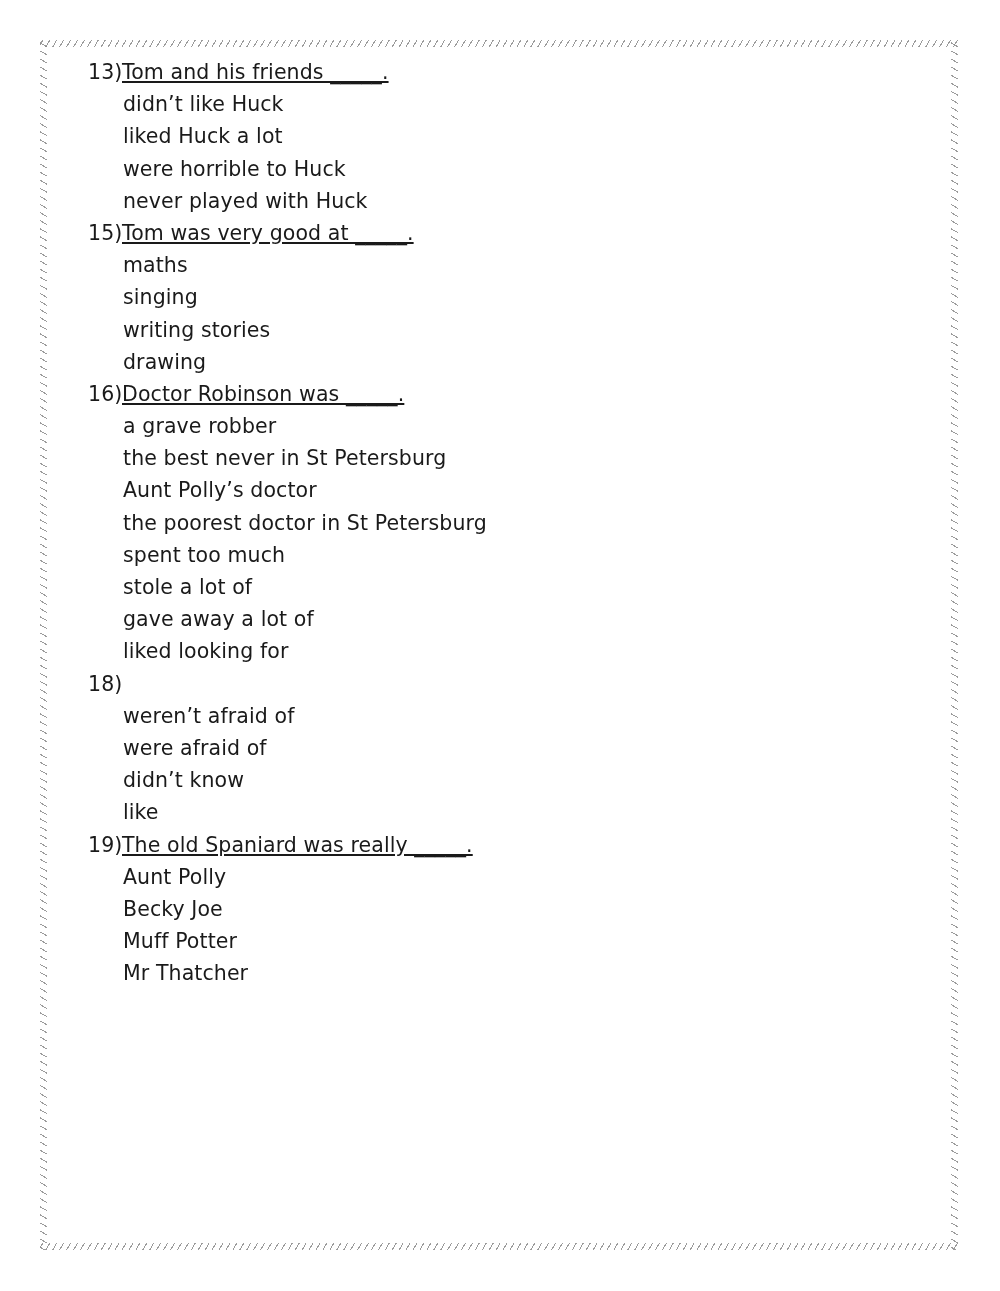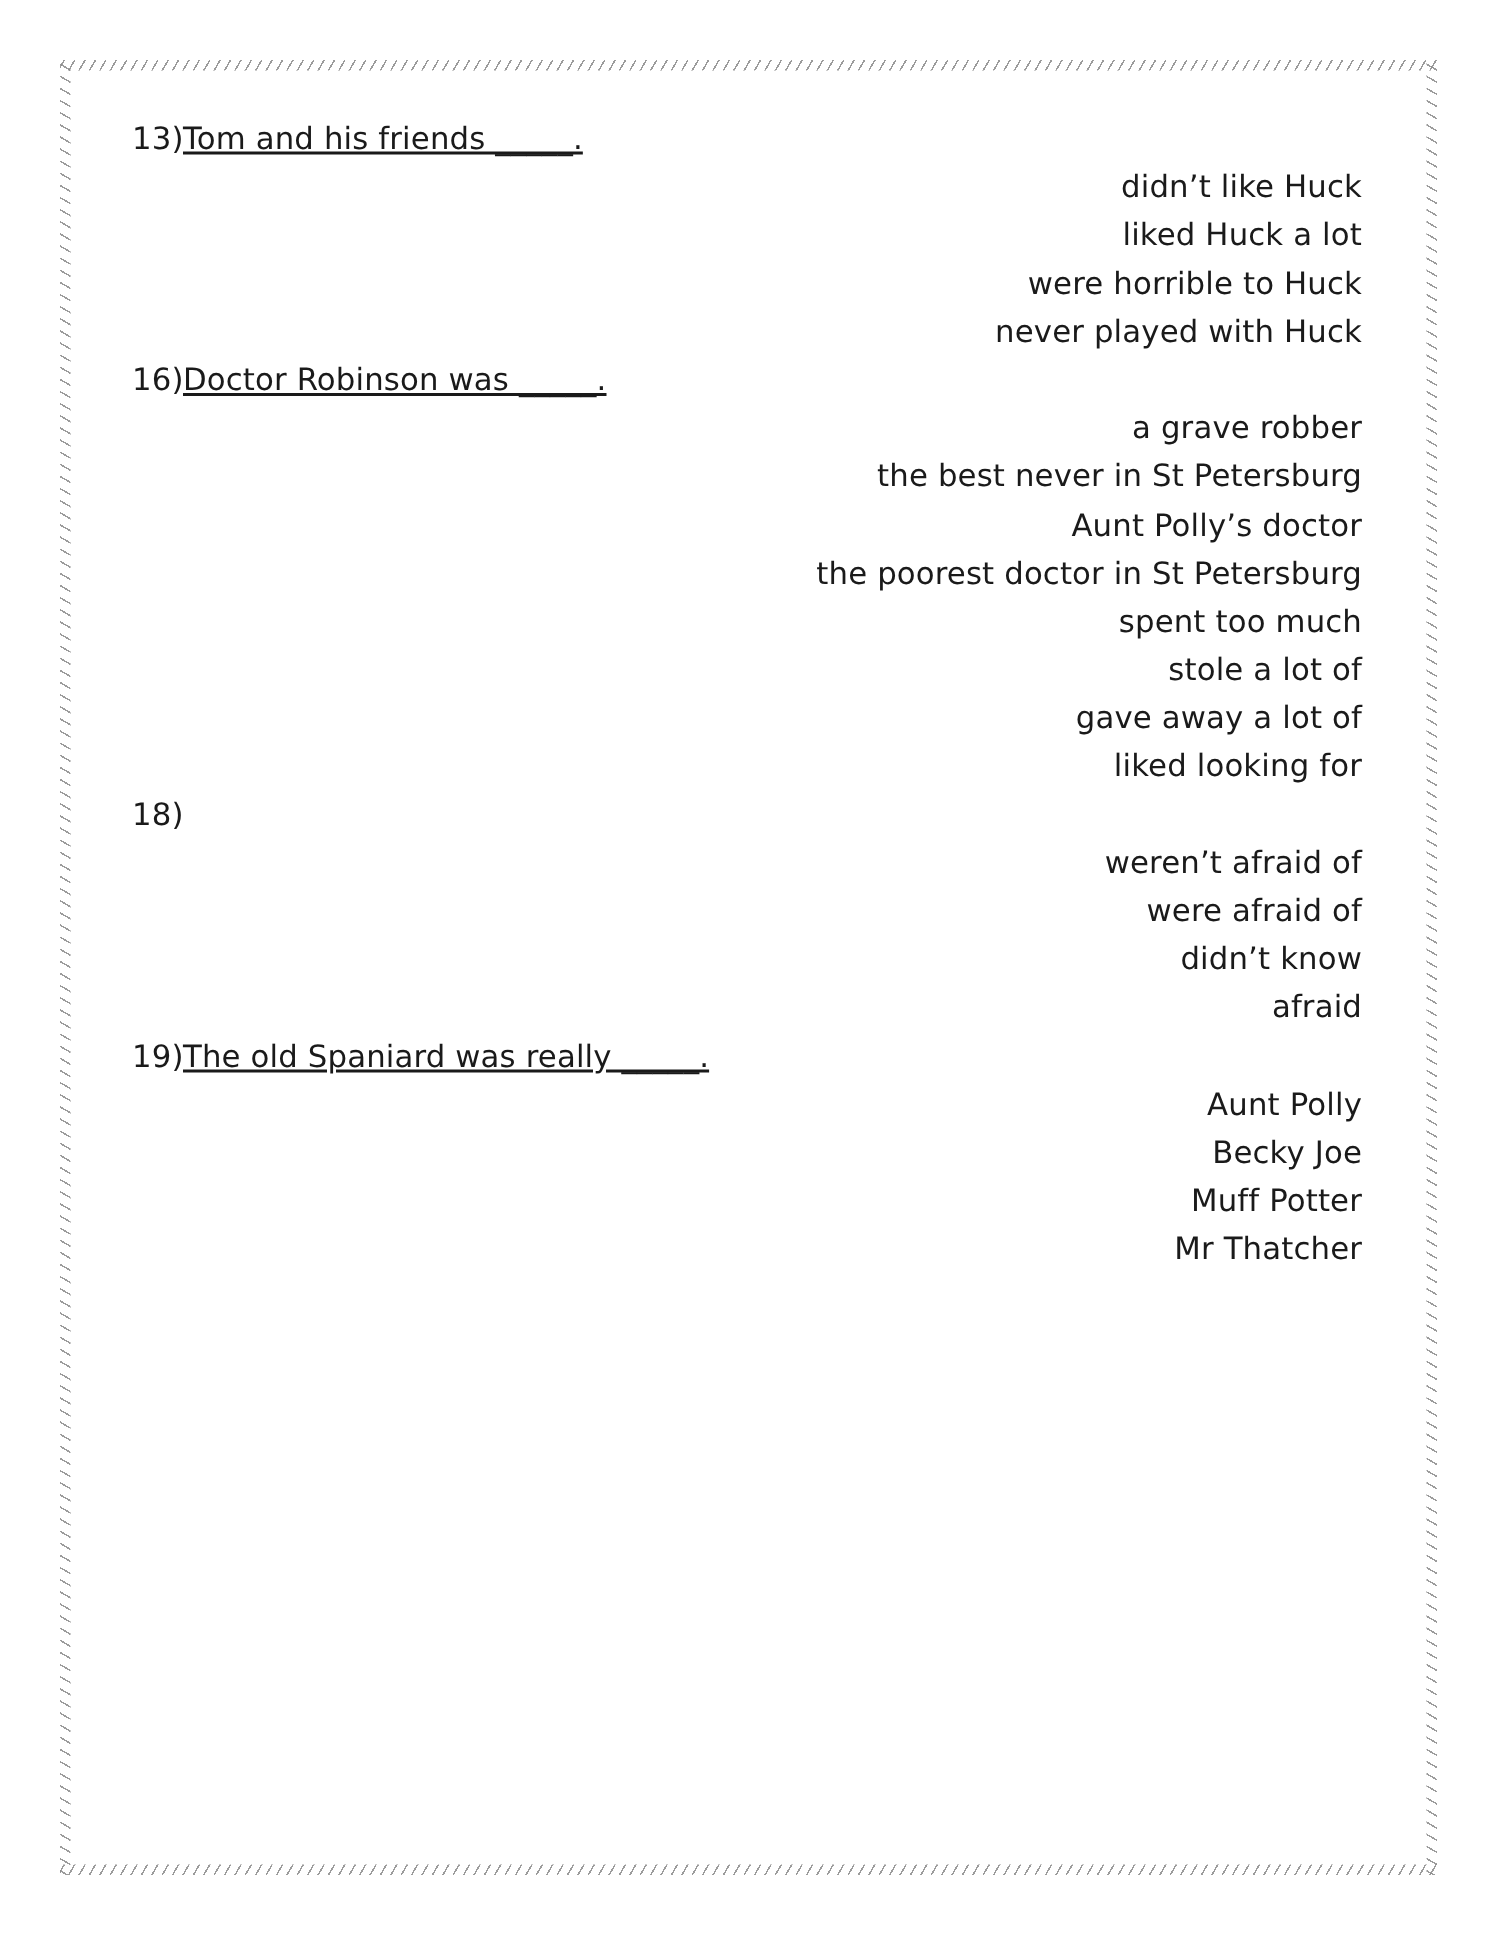--- a/index.html
+++ b/index.html
@@ -49,23 +49,22 @@
           #8a8a8a 2px, #8a8a8a 3px,
           transparent 3px, transparent 7px);
       opacity: 0.85;
     }
     .border-left { left: 0; }
     .border-right { right: 0; }
 
     .quiz {
       position: absolute;
       left: 88px;
-      top: 76px;
+      top: 56px;
       width: 820px;
-      text-align: right;
     }
     .question {
       margin: 0;
       padding: 0;
     }
     .line {
       height: 32.2px;
       line-height: 32.2px;
       font-size: 20.5px;
       white-space: nowrap;
@@ -103,20 +102,30 @@
       <span class="q-num">13)</span>
       <span class="q-text">Tom and his friends _____.</span>
     </div>
     <div class="line option">didn’t like Huck</div>
     <div class="line option">liked Huck a lot</div>
     <div class="line option">were horrible to Huck</div>
     <div class="line option">never played with Huck</div>
   </div>
 
 
+  <div class="question">
+    <div class="line q-line">
+      <span class="q-num">15)</span>
+      <span class="q-text">Tom was very good at _____.</span>
+    </div>
+    <div class="line option">maths</div>
+    <div class="line option">singing</div>
+    <div class="line option">writing stories</div>
+    <div class="line option">drawing</div>
+  </div>
 
   <div class="question">
     <div class="line q-line">
       <span class="q-num">16)</span>
       <span class="q-text">Doctor Robinson was _____.</span>
     </div>
     <div class="line option">a grave robber</div>
     <div class="line option">the best never in St Petersburg</div>
     <div class="line option">Aunt Polly’s doctor</div>
     <div class="line option">the poorest doctor in St Petersburg</div>
@@ -129,21 +138,21 @@
     <div class="line option">liked looking for</div>
   </div>
 
   <div class="question">
     <div class="line q-line">
       <span class="q-num">18)</span>
     </div>
     <div class="line option">weren’t afraid of</div>
     <div class="line option">were afraid of</div>
     <div class="line option">didn’t know</div>
-    <div class="line option">afraid</div>
+    <div class="line option">like</div>
   </div>
 
   <div class="question">
     <div class="line q-line">
       <span class="q-num">19)</span>
       <span class="q-text">The old Spaniard was really _____.</span>
     </div>
     <div class="line option">Aunt Polly</div>
     <div class="line option">Becky Joe</div>
     <div class="line option">Muff Potter</div>

